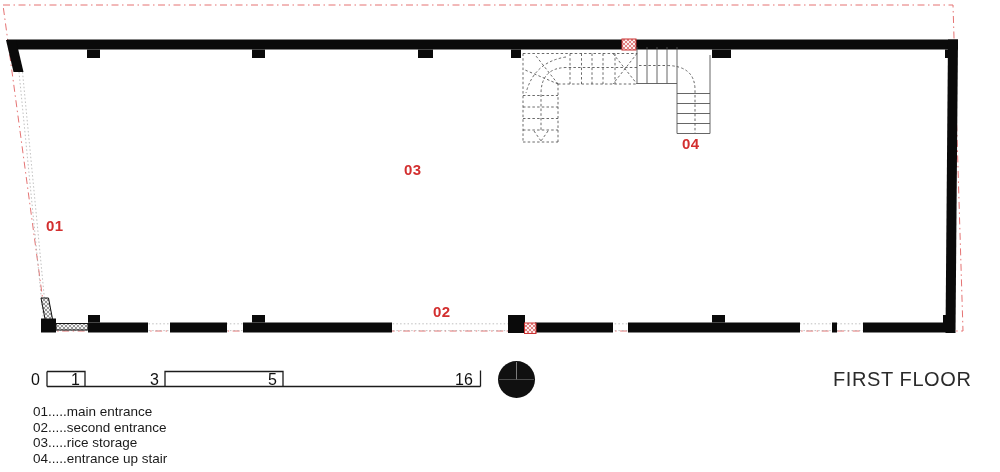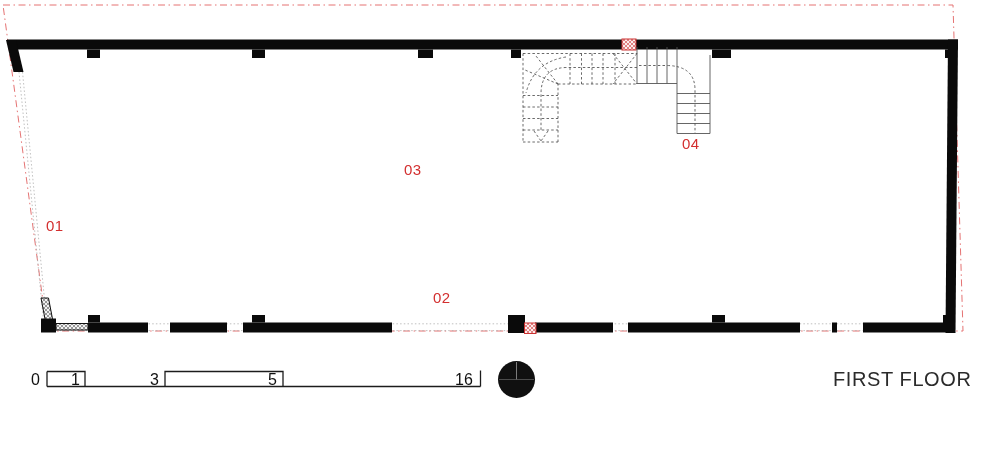--- a/index.html
+++ b/index.html
@@ -7,21 +7,21 @@
     position:relative;
     width:1000px;height:472px;
     background:#ffffff;
     font-family:"Liberation Sans", sans-serif;
     overflow:hidden;
   }
   .canvas svg{position:absolute;left:0;top:0;}
   .abs{position:absolute;white-space:nowrap;}
   .room-label{
     font-size:15px;
-    font-weight:400;
+    font-weight:700;
     color:#d32f2f;
     letter-spacing:.5px;
   }
   .scale-num{
     font-size:16px;
     color:#111111;
   }
   .legend{
     left:33px;top:404px;
     font-size:13.5px;
@@ -158,25 +158,31 @@
       <path d="M47,386.5 H480.5"></path>
       <path d="M47,371.5 V386.5"></path>
       <path d="M480.5,370.5 V386.5"></path>
       <path d="M47,371.5 H85 L85,386.5"></path>
       <path d="M165,386.5 V371.5 H283 V386.5"></path>
     </g>
   </svg>
 
   <div class="abs room-label" style="left:46px;top:180px;margin-top:37px;">01</div>
   <div class="abs room-label" style="left:404px;top:161px;">03</div>
-  <div class="abs room-label" style="left:433px;top:289px;">02</div>
+  <div class="abs room-label" style="left:433px;top:303px;">02</div>
   <div class="abs room-label" style="left:682px;top:135px;">04</div>
 
   <div class="abs scale-num" style="left:31px;top:371px;">0</div>
   <div class="abs scale-num" style="left:71px;top:371px;">1</div>
   <div class="abs scale-num" style="left:150px;top:371px;">3</div>
   <div class="abs scale-num" style="left:268px;top:371px;">5</div>
   <div class="abs scale-num" style="left:455px;top:371px;">16</div>
 
+  <div class="abs legend">
+    <div>01.....main entrance</div>
+    <div>02.....second entrance</div>
+    <div>03.....rice storage</div>
+    <div>04.....entrance up stair</div>
+  </div>
 
   <div class="abs plan-title">FIRST FLOOR</div>
 
 </div>
 
 </body></html>

